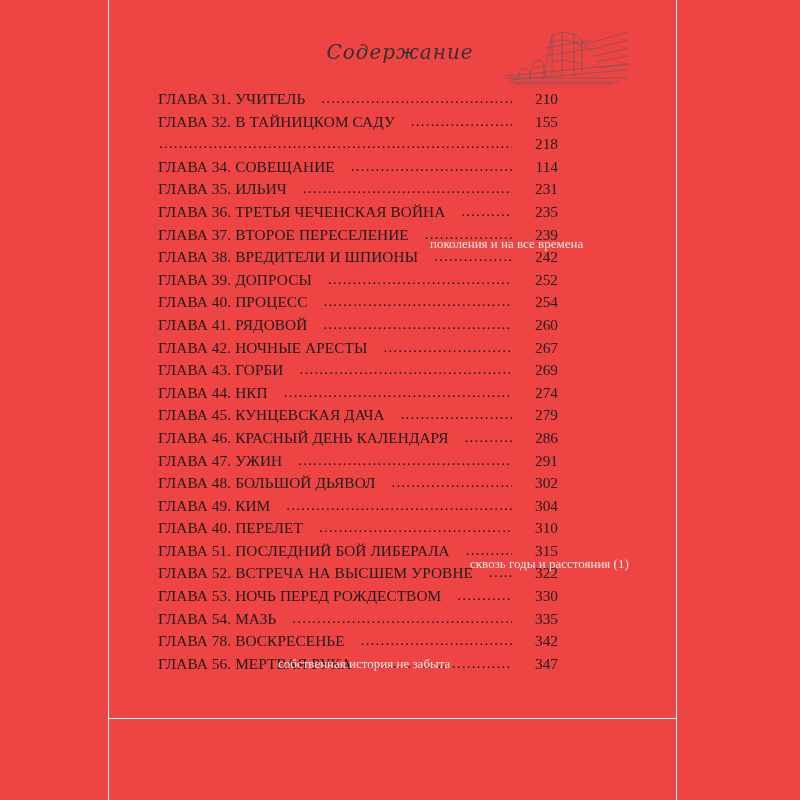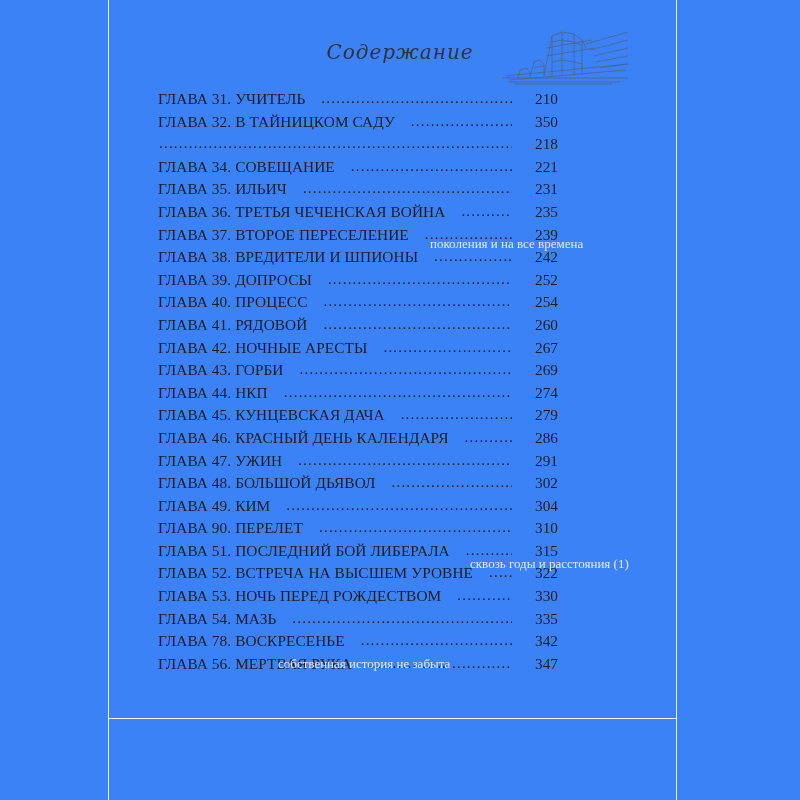--- a/index.html
+++ b/index.html
@@ -11,21 +11,21 @@
     width: 800px;
     height: 800px;
     font-family: "Liberation Serif", serif;
     color: #1a1a1a;
     overflow: hidden;
   }
   .page {
     position: relative;
     width: 800px;
     height: 800px;
-    background: #3b82f6;
+    background: #ef4444;
   }
   
   .page-edge-left {
     position: absolute;
     left: 108px;
     top: 0;
     width: 1px;
     height: 800px;
     background: #f2f2f2;
   }
@@ -160,30 +160,30 @@
 
   <ul class="toc-list">
     <li class="toc-row">
         <span class="toc-label">ГЛАВА 31. УЧИТЕЛЬ</span>
         <span class="toc-dots">.............................................................................................</span>
         <span class="toc-page">210</span>
       </li>
     <li class="toc-row">
         <span class="toc-label">ГЛАВА 32. В ТАЙНИЦКОМ САДУ</span>
         <span class="toc-dots">.............................................................................................</span>
-        <span class="toc-page">350</span>
+        <span class="toc-page">155</span>
       </li>
     <li class="toc-row">
         <span class="toc-dots">.............................................................................................</span>
         <span class="toc-page">218</span>
       </li>
     <li class="toc-row">
         <span class="toc-label">ГЛАВА 34. СОВЕЩАНИЕ</span>
         <span class="toc-dots">.............................................................................................</span>
-        <span class="toc-page">221</span>
+        <span class="toc-page">114</span>
       </li>
     <li class="toc-row">
         <span class="toc-label">ГЛАВА 35. ИЛЬИЧ</span>
         <span class="toc-dots">.............................................................................................</span>
         <span class="toc-page">231</span>
       </li>
     <li class="toc-row">
         <span class="toc-label">ГЛАВА 36. ТРЕТЬЯ ЧЕЧЕНСКАЯ ВОЙНА</span>
         <span class="toc-dots">.............................................................................................</span>
         <span class="toc-page">235</span>
@@ -247,21 +247,21 @@
         <span class="toc-label">ГЛАВА 48. БОЛЬШОЙ ДЬЯВОЛ</span>
         <span class="toc-dots">.............................................................................................</span>
         <span class="toc-page">302</span>
       </li>
     <li class="toc-row">
         <span class="toc-label">ГЛАВА 49. КИМ</span>
         <span class="toc-dots">.............................................................................................</span>
         <span class="toc-page">304</span>
       </li>
     <li class="toc-row">
-        <span class="toc-label">ГЛАВА 90. ПЕРЕЛЕТ</span>
+        <span class="toc-label">ГЛАВА 40. ПЕРЕЛЕТ</span>
         <span class="toc-dots">.............................................................................................</span>
         <span class="toc-page">310</span>
       </li>
     <li class="toc-row">
         <span class="toc-label">ГЛАВА 51. ПОСЛЕДНИЙ БОЙ ЛИБЕРАЛА</span>
         <span class="toc-dots">.............................................................................................</span>
         <span class="toc-page">315</span>
       </li>
     <li class="toc-row">
         <span class="toc-label">ГЛАВА 52. ВСТРЕЧА НА ВЫСШЕМ УРОВНЕ</span>

